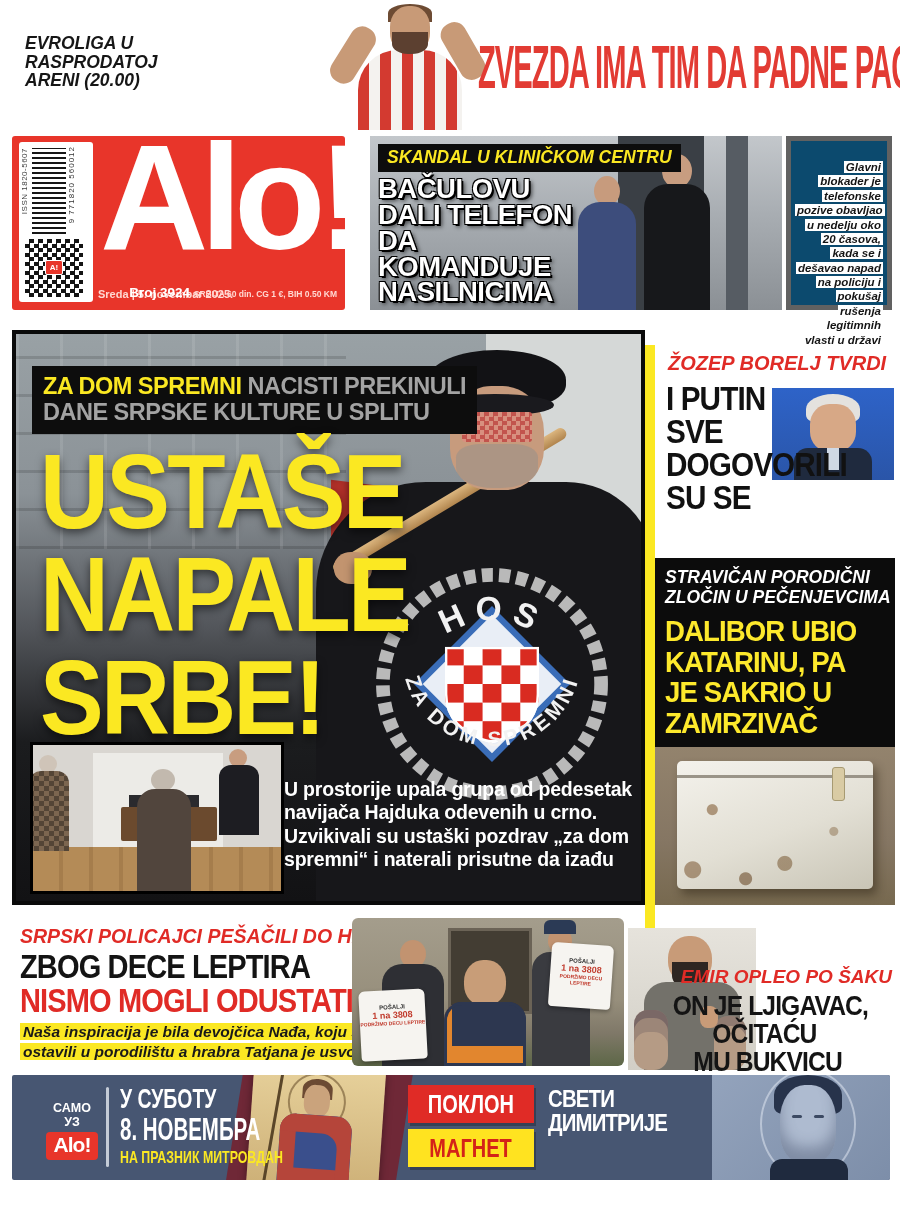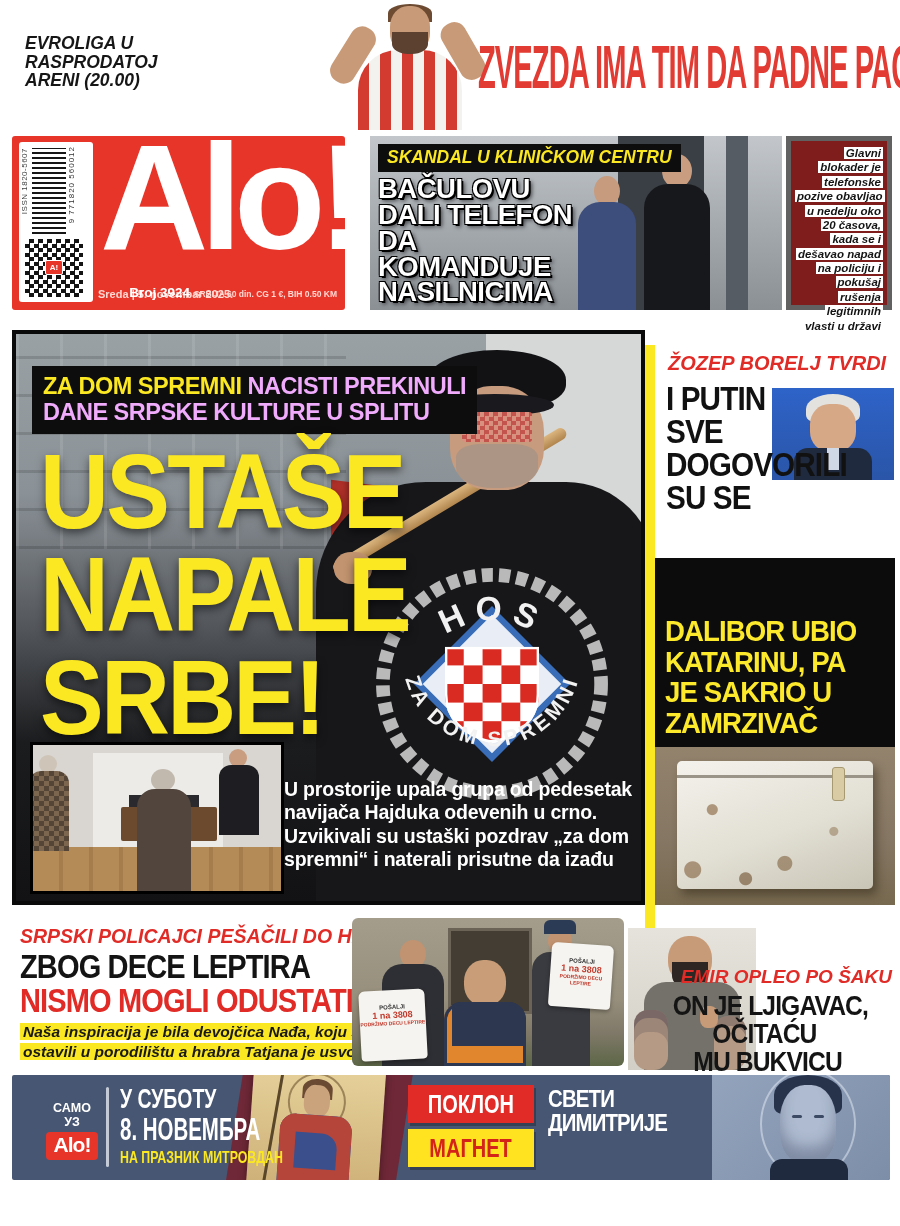--- a/index.html
+++ b/index.html
@@ -31,39 +31,39 @@
   .mast-date{position:absolute;left:86px;bottom:10px;font-size:11px;color:#ffd8d2;font-weight:700;}
   .mast-issue{position:absolute;right:8px;bottom:10px;font-size:13.5px;color:#fff;font-weight:800;white-space:nowrap;}
   .mast-issue small{font-size:8.5px;color:#ffd8d2;font-weight:700;}
   
   .clinic{left:370px;top:136px;width:412px;height:174px;overflow:hidden;background:linear-gradient(180deg,#c3c7cb 0%,#a8adb2 45%,#8b9095 100%);}
   .c-door{position:absolute;background:#3a3f45;}
   .c-fig-head{position:absolute;border-radius:50%;}
   .clinic-kicker{position:absolute;left:8px;top:8px;background:#0d0d0d;color:#fbe822;font-size:17.5px;font-weight:800;font-style:italic;padding:3px 9px 4px;white-space:nowrap;}
   .clinic-head{position:absolute;left:8px;top:40px;width:205px;font-size:27.5px;font-weight:800;color:#fff;line-height:.94;letter-spacing:-.5px;text-shadow:2px 2px 0 #000,-1px -1px 0 #000,1px -1px 0 #000,-1px 1px 0 #000,3px 3px 4px rgba(0,0,0,.7);}
   
-  .side-note{left:786px;top:136px;width:106px;height:174px;background:#7f1d1d;border:5px solid #616161;padding:5px 4px;text-align:right;font-size:11.5px;font-weight:700;font-style:italic;color:#141414;line-height:1.25;}
+  .side-note{left:786px;top:136px;width:106px;height:174px;background:#0c4a6e;border:5px solid #616161;padding:19px 4px;text-align:right;font-size:11.5px;font-weight:700;font-style:italic;color:#141414;line-height:1.25;}
   .side-note span{background:#fff;padding:0 2px;-webkit-box-decoration-break:clone;box-decoration-break:clone;}
   
   .main-block{left:12px;top:330px;width:633px;height:575px;background:#0a0a0a;padding:4px;}
   .m-photo{position:absolute;left:4px;top:4px;right:4px;bottom:4px;overflow:hidden;background:linear-gradient(180deg,#99a1a5 0%,#8b9297 28%,#52555a 52%,#1b1c1e 72%,#121214 100%);}
   .m-grid{position:absolute;left:0;top:0;width:330px;height:215px;background:repeating-linear-gradient(90deg,rgba(255,255,255,.10) 0 3px,transparent 3px 44px),repeating-linear-gradient(0deg,rgba(0,0,0,.14) 0 3px,transparent 3px 38px);}
   .m-bldg{position:absolute;right:0;top:0;width:155px;height:280px;background:#d5d8d7;}
   .m-flag{position:absolute;left:315px;top:150px;width:68px;height:105px;background:#b23029;transform:skewY(7deg);}
   .m-stick{position:absolute;left:318px;top:230px;width:270px;height:12px;background:linear-gradient(180deg,#dcb67f,#b1854e);border-radius:6px;transform:rotate(-31deg);transform-origin:left center;}
   .m-hand{position:absolute;left:318px;top:218px;width:38px;height:32px;background:#c2946f;border-radius:45%;}
   .m-torso{position:absolute;left:300px;top:148px;width:340px;height:430px;background:#17171a;border-radius:110px 90px 0 0;}
   .m-cap{position:absolute;left:412px;top:16px;width:138px;height:60px;background:#121215;border-radius:50% 50% 42% 42%;}
   .m-brim{position:absolute;left:420px;top:60px;width:118px;height:22px;background:#1a1a1e;border-radius:50%;}
   .m-face{position:absolute;left:434px;top:52px;width:94px;height:104px;background:#c79b7d;border-radius:44% 44% 40% 40%;}
   .m-blur{position:absolute;left:446px;top:78px;width:70px;height:30px;background:repeating-conic-gradient(#c2544d 0% 25%,#d8907f 0% 50%) 0 0/9px 9px;border-radius:3px;}
   .m-stubble{position:absolute;left:440px;top:110px;width:82px;height:44px;background:#a39387;opacity:.75;border-radius:30% 30% 46% 46%;}
   .main-kicker{position:absolute;left:16px;top:32px;background:#0d0d0d;padding:7px 11px 8px;font-size:23.5px;font-weight:800;line-height:1.12;letter-spacing:-.5px;white-space:nowrap;}
   .main-kicker .y{color:#fbe822;}
-  .main-kicker .w{color:#f0abfc;}
+  .main-kicker .w{color:#a3a3a3;}
   .ustase{position:absolute;left:24px;top:106px;color:#fbe822;font-size:106px;font-weight:800;line-height:.97;letter-spacing:-3px;text-shadow:0 4px 10px rgba(0,0,0,.55);}
   .inset{position:absolute;left:14px;top:408px;width:254px;height:152px;border:3px solid #000;background:#d9d6d1;overflow:hidden;}
   .caption{position:absolute;left:268px;top:444px;width:356px;color:#fff;font-size:19.5px;font-weight:700;line-height:1.2;letter-spacing:-.2px;}
   
   .emblem{position:absolute;left:352px;top:226px;width:248px;height:248px;}
   
   .ydiv{left:645px;top:345px;width:10px;height:722px;background:#fbe822;}
   
   .bor-kicker{left:668px;top:352px;font-size:20px;font-weight:800;font-style:italic;color:#e02b26;white-space:nowrap;}
   .bor-lines{left:666px;top:382px;font-size:33px;font-weight:800;color:#111;line-height:1.0;letter-spacing:-1px;}
@@ -253,20 +253,24 @@
     <div class="abs" style="left:22px;top:60px;width:78px;height:32px;background:#1f2a3e;border-radius:14px 14px 0 0;"></div>
     <div class="abs" style="left:55px;top:60px;width:12px;height:22px;background:#cfd8e4;"></div>
   </div>
   <div class="abs bor-lines">
     <div><span class="cx" style="transform:scaleX(.9);">I PUTIN</span></div>
     <div><span class="cx" style="transform:scaleX(.9);">SVE DOGOVORILI</span></div>
     <div><span class="cx" style="transform:scaleX(.9);">SU SE</span></div>
   </div>
 
   <div class="abs crime">
+    <div class="crime-kicker">
+      <div>STRAVIČAN PORODIČNI</div>
+      <div>ZLOČIN U PEČENJEVCIMA</div>
+    </div>
     <div class="crime-head">
       <div><span class="cx" style="transform:scaleX(.92);">DALIBOR UBIO</span></div>
       <div><span class="cx" style="transform:scaleX(.92);">KATARINU, PA</span></div>
       <div><span class="cx" style="transform:scaleX(.92);">JE SAKRIO U</span></div>
       <div><span class="cx" style="transform:scaleX(.92);">ZAMRZIVAČ</span></div>
     </div>
     <div class="freezer-ph">
       <div class="freezer">
         <div class="fz-lid"></div>
         <div class="fz-handle"></div>

